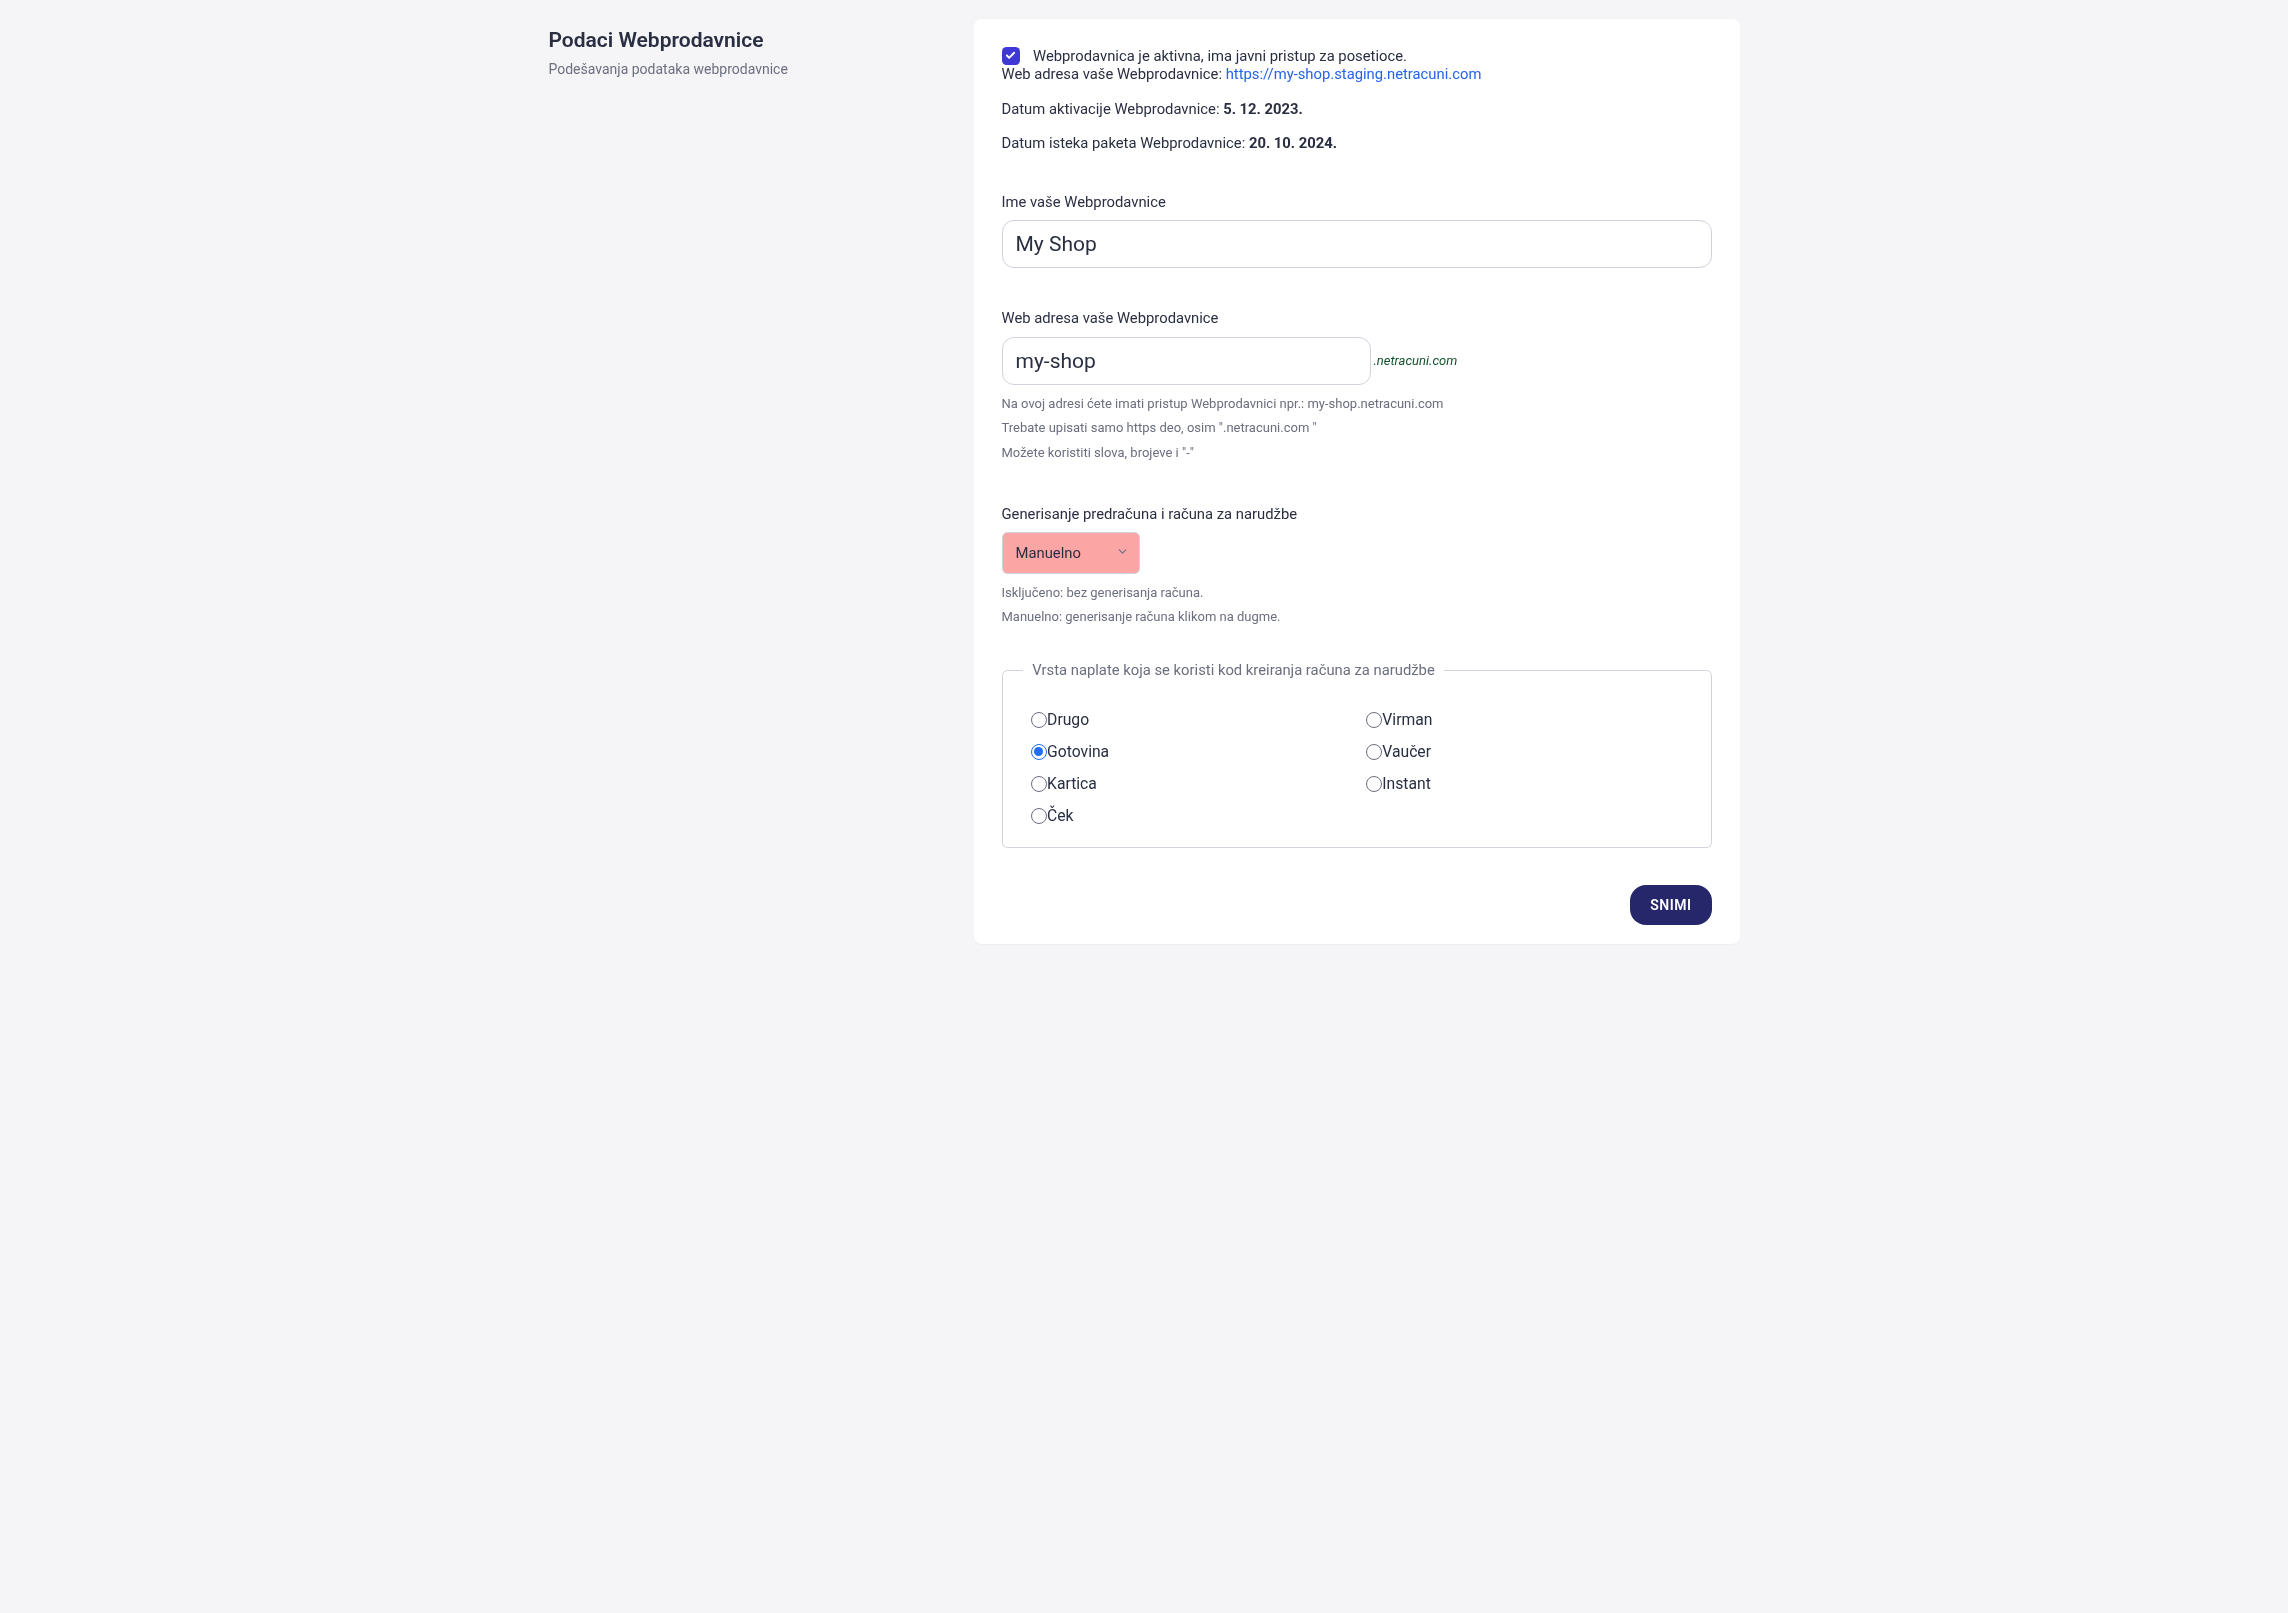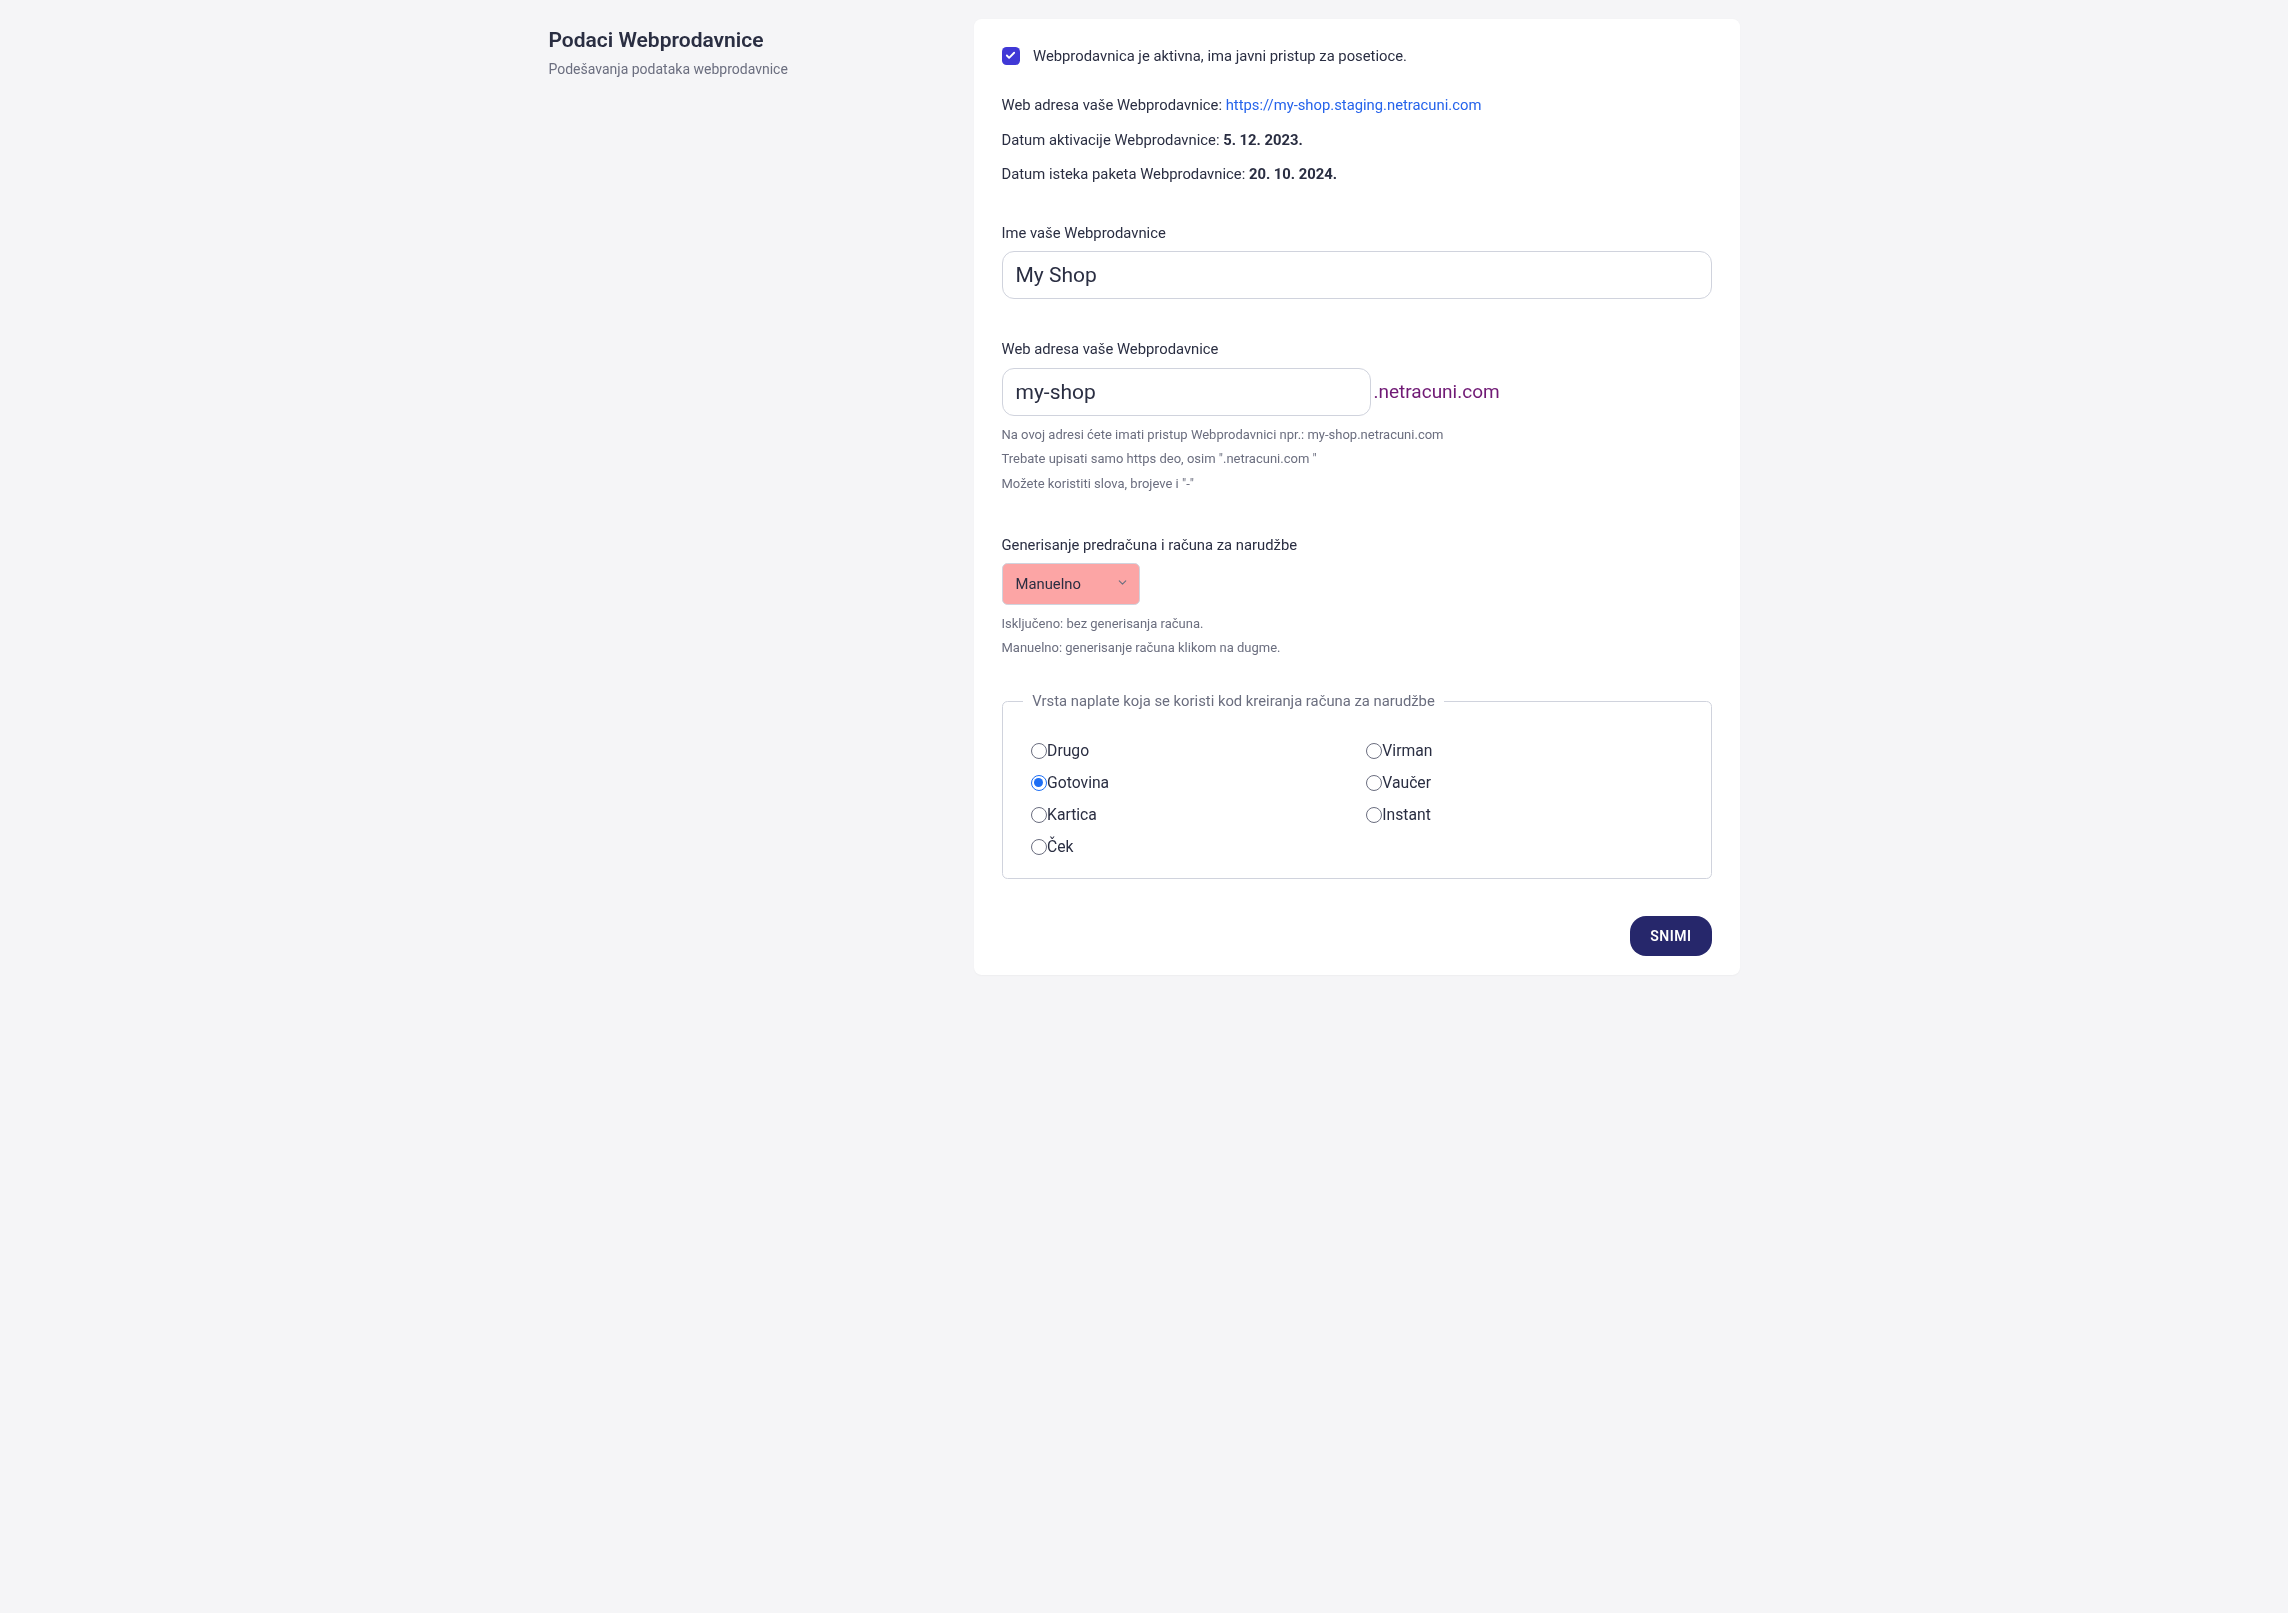--- a/index.html
+++ b/index.html
@@ -37,21 +37,20 @@
       flex: 1;
       background: #fff;
       border-radius: 7.4px;
       padding: 28px 28px 18.5px 28px;
       box-shadow: 0 0.9px 1.8px rgba(0,0,0,0.03);
     }
     .checkbox-row {
       display: flex;
       align-items: center;
       gap: 13px;
-      margin-bottom: 31px;
     }
     .checkbox-box {
       width: 18.5px;
       height: 18.5px;
       border-radius: 4.6px;
       background: #4038d6;
       display: flex;
       align-items: center;
       justify-content: center;
       flex-shrink: 0;
@@ -97,22 +96,23 @@
     }
     .input-row {
       display: flex;
       align-items: center;
       gap: 3px;
     }
     .input-row .text-input {
       flex: 0 0 369px;
     }
     .domain-suffix {
-      font-size: 19px;
-      color: #701a75;
+      font-size: 13px;
+      color: #14532d;
+      font-style: italic;
     }
     .help-text {
       font-size: 13px;
       color: #6b6e7f;
       margin-top: 9.2px;
       line-height: 1.6;
     }
     .help-text p {
       margin-bottom: 3.7px;
     }

